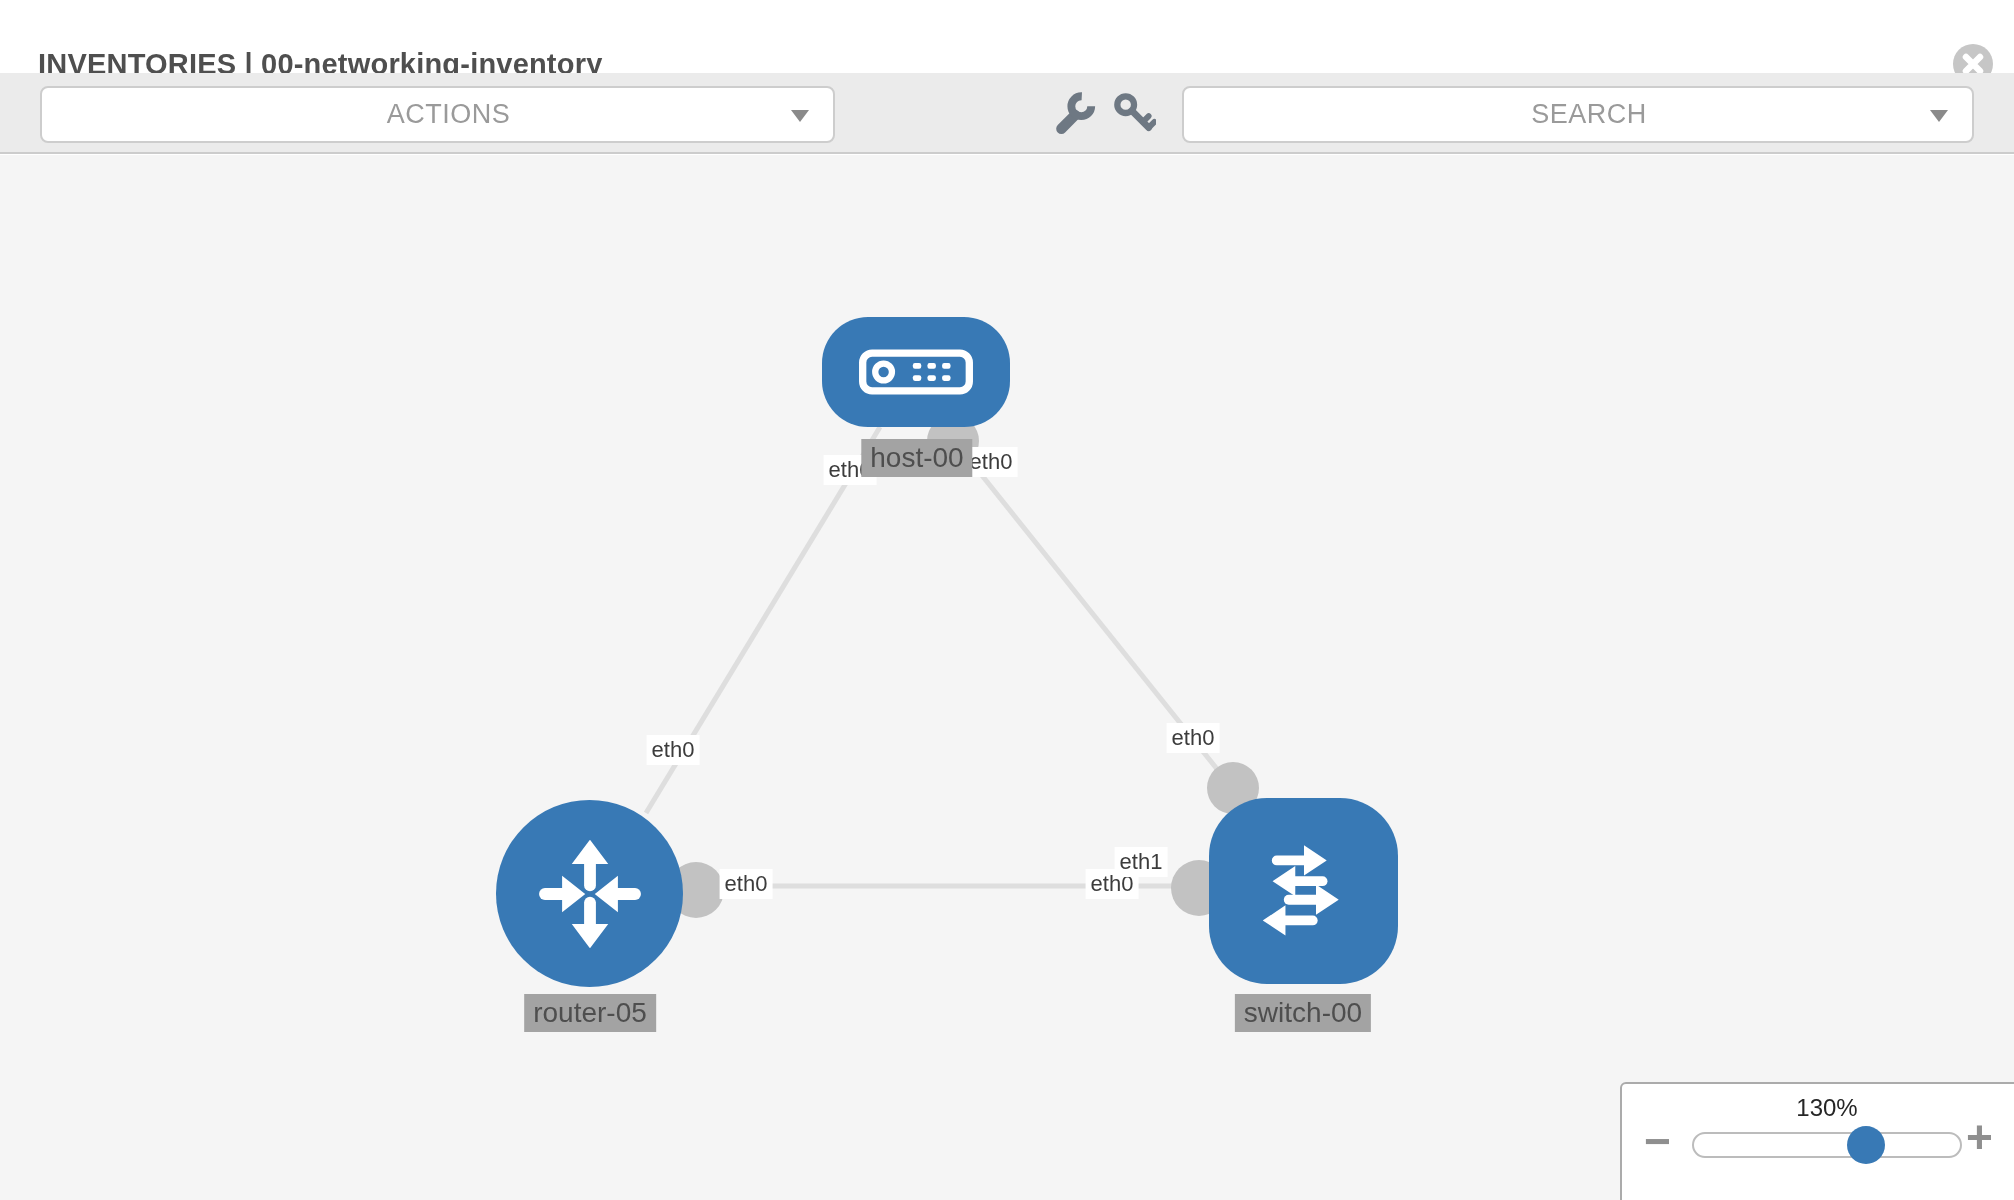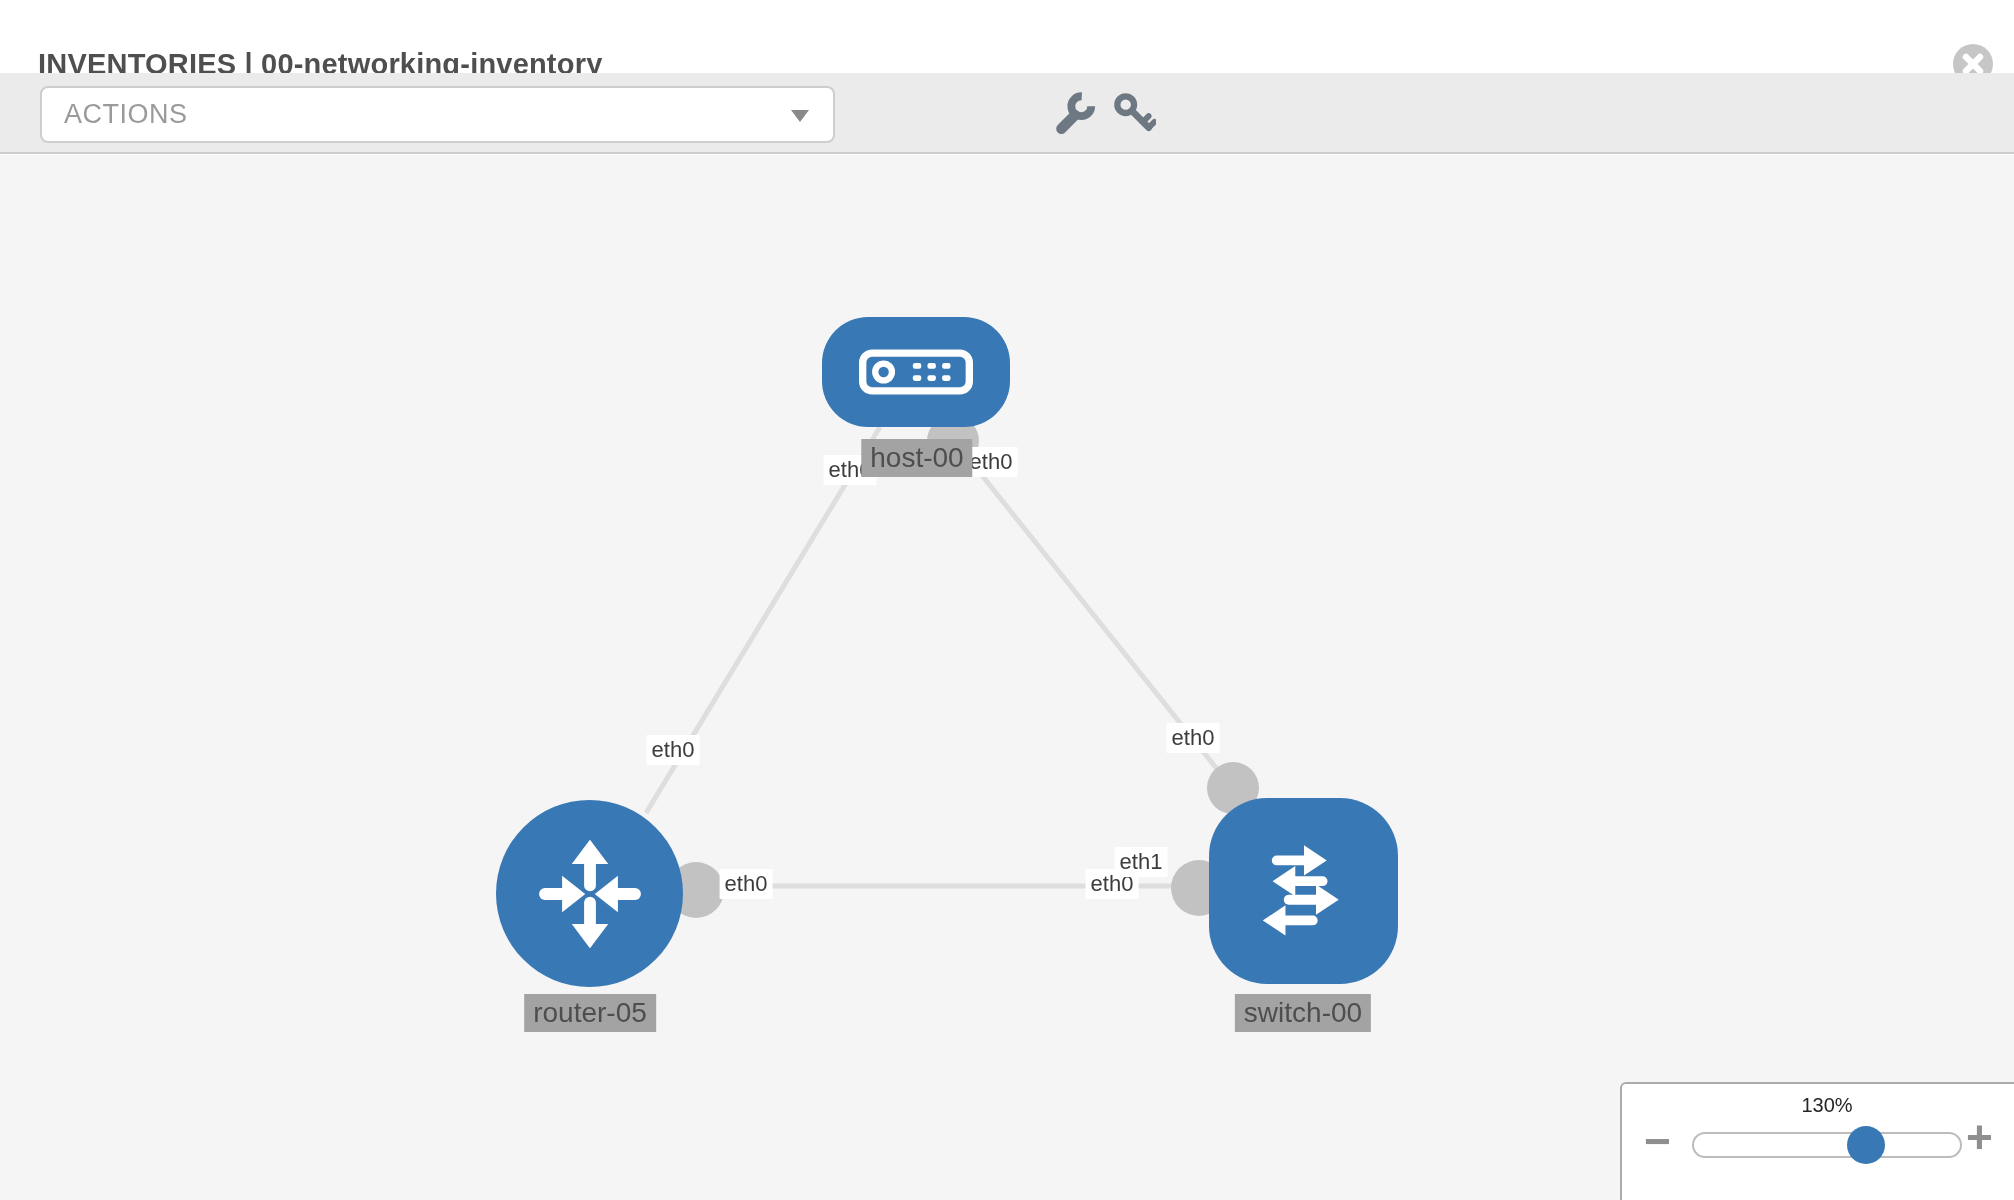--- a/index.html
+++ b/index.html
@@ -25,21 +25,21 @@
   }
 
   
   .toolbar {
     position: absolute; left: 0; top: 73px; width: 2014px; height: 81px;
     background: #ebebeb; border-bottom: 2px solid #cccccc;
   }
   .select-box {
     position: absolute; top: 13px; height: 57px;
     background: #ffffff; border: 2px solid #cdcdcd; border-radius: 8px;
-    display: flex; align-items: center; cursor: pointer;
+    display: flex; align-items: center; cursor: pointer; justify-content: center;
   }
   .select-box .select-label {
     margin-left: 22px; font-size: 27px; color: #9a9a9a; letter-spacing: 0.5px;
   }
   .caret-down {
     position: absolute; right: 24px; top: 22px;
     width: 0; height: 0;
     border-left: 9px solid transparent; border-right: 9px solid transparent;
     border-top: 12px solid #8a8a8a;
   }
@@ -76,21 +76,21 @@
   }
   .eth-over { z-index: 4; }
 
   
   .zoom-panel {
     position: absolute; left: 1620px; top: 927px; width: 420px; height: 170px;
     background: #ffffff; border: 2px solid #ababab; border-radius: 6px;
   }
   .zoom-level {
     position: absolute; left: 70px; top: 10px; width: 270px;
-    text-align: center; font-size: 20px; color: #262626;
+    text-align: center; font-size: 24px; color: #262626;
   }
   .zoom-minus, .zoom-plus {
     position: absolute; background: none; border: none; cursor: pointer;
     color: #8f8f8f; font-weight: bold; font-family: "Liberation Sans", sans-serif;
   }
   .zoom-minus { left: 22px;  top: 30px; font-size: 46px; }
   .zoom-plus  { left: 344px; top: 26px; font-size: 46px; }
   .zoom-track {
     position: absolute; left: 70px; top: 48px; width: 270px; height: 26px;
     background: #ffffff; border: 2px solid #bcbcbc; border-radius: 14px; cursor: pointer;
@@ -128,20 +128,24 @@
 
   <button class="tool-btn key-btn">
     <svg width="46" height="46" viewBox="0 0 44 44">
       <circle cx="15" cy="14" r="8" fill="none" stroke="#6e7883" stroke-width="6"></circle>
       <path d="M21 20 L37 36" stroke="#6e7883" stroke-width="6.5" stroke-linecap="round"></path>
       <path d="M31.5 30.5 L37 25" stroke="#6e7883" stroke-width="5.5" stroke-linecap="round"></path>
       <path d="M37 36 L42.5 30.5" stroke="#6e7883" stroke-width="5.5" stroke-linecap="round"></path>
     </svg>
   </button>
 
+  <div class="select-box search-box">
+    <span class="select-label">SEARCH</span>
+    <span class="caret-down"></span>
+  </div>
 </div>
 
 <div class="canvas">
 
   <svg class="links-layer" width="2014" height="1045">
 
     <line x1="880" y1="272" x2="646" y2="658" stroke="#dedede" stroke-width="5"></line>
     <line x1="956" y1="288" x2="1233" y2="634" stroke="#dedede" stroke-width="5"></line>
     <line x1="696" y1="731" x2="1200" y2="731" stroke="#dedede" stroke-width="5"></line>
 

